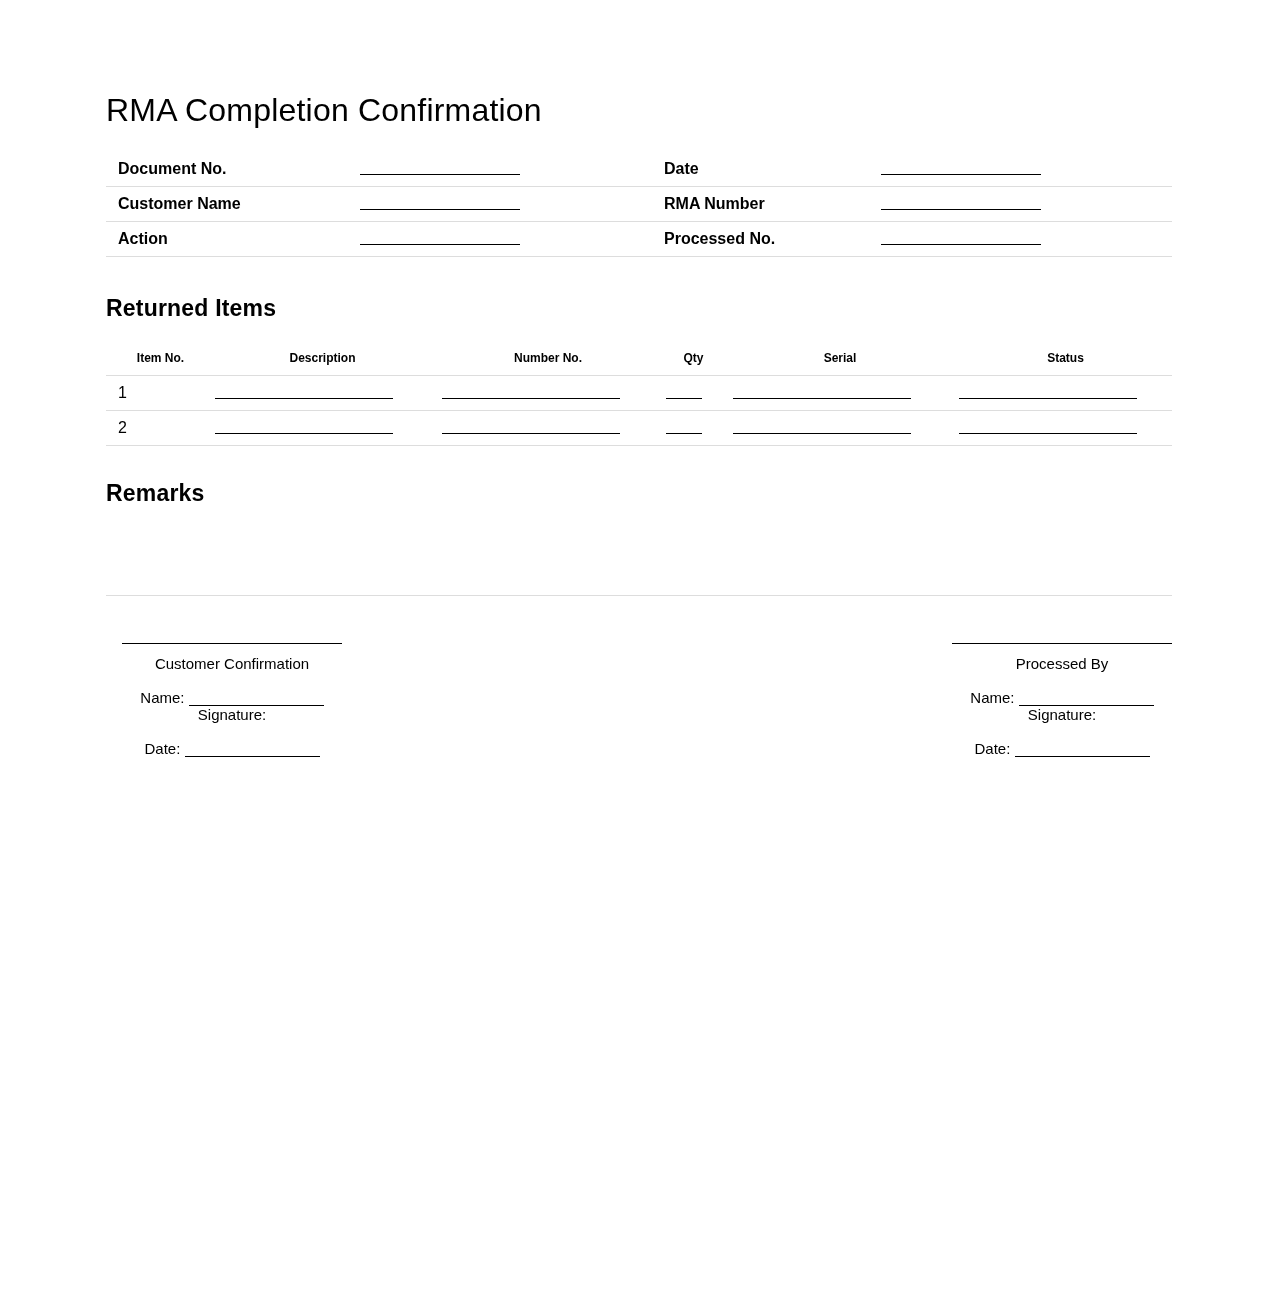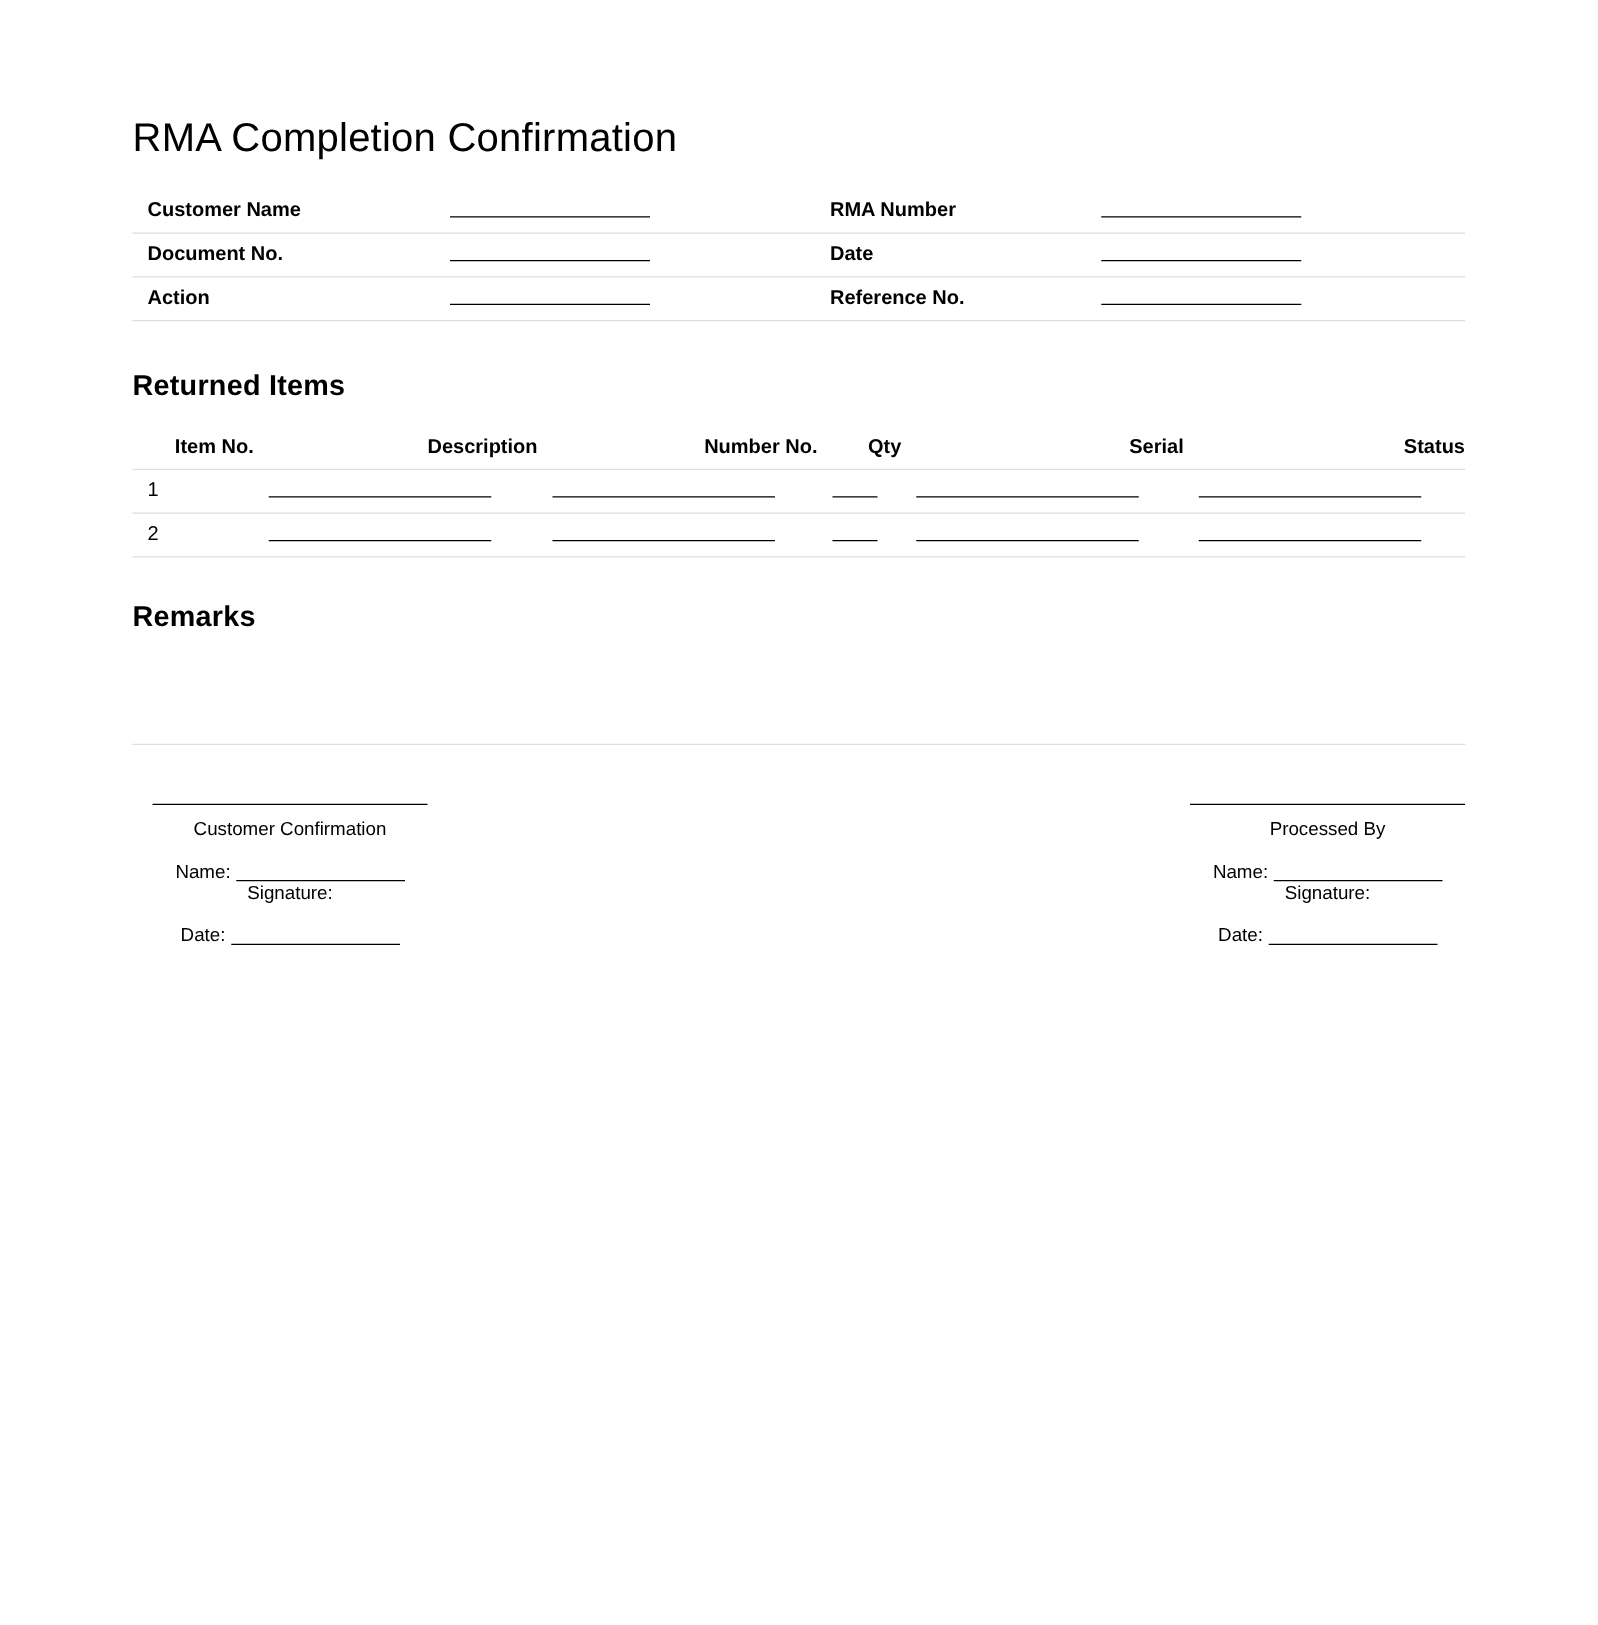--- a/index.html
+++ b/index.html
@@ -23,21 +23,21 @@
     border-bottom: 1px solid #dddddd; vertical-align: middle;
   }
   .info .lbl { font-weight: bold; }
   .blank { display: inline-block; border-bottom: 1px solid #000; height: 8px; vertical-align: baseline; position: relative; top: 1px; }
   h2 {
     margin: 0; position: absolute; left: 0;
     font-size: 23px; font-weight: bold; line-height: 28px; letter-spacing: 0.2px;
   }
   .items { position: absolute; top: 341px; left: 0; width: 1066px; border-collapse: collapse; }
   .items th {
-    height: 34px; text-align: right; font-size: 16px; font-weight: bold;
+    height: 34px; text-align: center; font-size: 12px; font-weight: bold;
     padding: 0 0 0 12px; border-bottom: 1px solid #dddddd;
   }
   .items td {
     height: 34px; font-size: 16px; padding: 0 0 0 12px;
     border-bottom: 1px solid #dddddd;
   }
   .remarks-line { position: absolute; top: 595px; left: 0; width: 1066px; border-top: 1px solid #dddddd; }
   .sig { position: absolute; top: 643px; width: 220px; text-align: center; font-size: 15px; }
   .sig .line { border-top: 1px solid #000; width: 220px; }
   .sig .role { margin-top: 11px; line-height: 18px; }
@@ -54,35 +54,35 @@
 
   <table class="info">
     <colgroup>
       <col style="width:242px">
         <col style="width:304px">
         <col style="width:217px">
         <col>
     </colgroup>
     <tbody>
         <tr>
+      <td class="lbl">Document No.</td>
+      <td><span class="blank" style="width:160px"></span></td>
+      <td class="lbl">Date</td>
+      <td><span class="blank" style="width:160px"></span></td>
+    </tr>
+    <tr>
       <td class="lbl">Customer Name</td>
       <td><span class="blank" style="width:160px"></span></td>
       <td class="lbl">RMA Number</td>
       <td><span class="blank" style="width:160px"></span></td>
     </tr>
     <tr>
-      <td class="lbl">Document No.</td>
-      <td><span class="blank" style="width:160px"></span></td>
-      <td class="lbl">Date</td>
-      <td><span class="blank" style="width:160px"></span></td>
-    </tr>
-    <tr>
       <td class="lbl">Action</td>
       <td><span class="blank" style="width:160px"></span></td>
-      <td class="lbl">Reference No.</td>
+      <td class="lbl">Processed No.</td>
       <td><span class="blank" style="width:160px"></span></td>
     </tr>
   </tbody>
     </table>
 
   <h2 style="top:294px">Returned Items</h2>
 
   <table class="items">
     <colgroup>
       <col style="width:97px">

